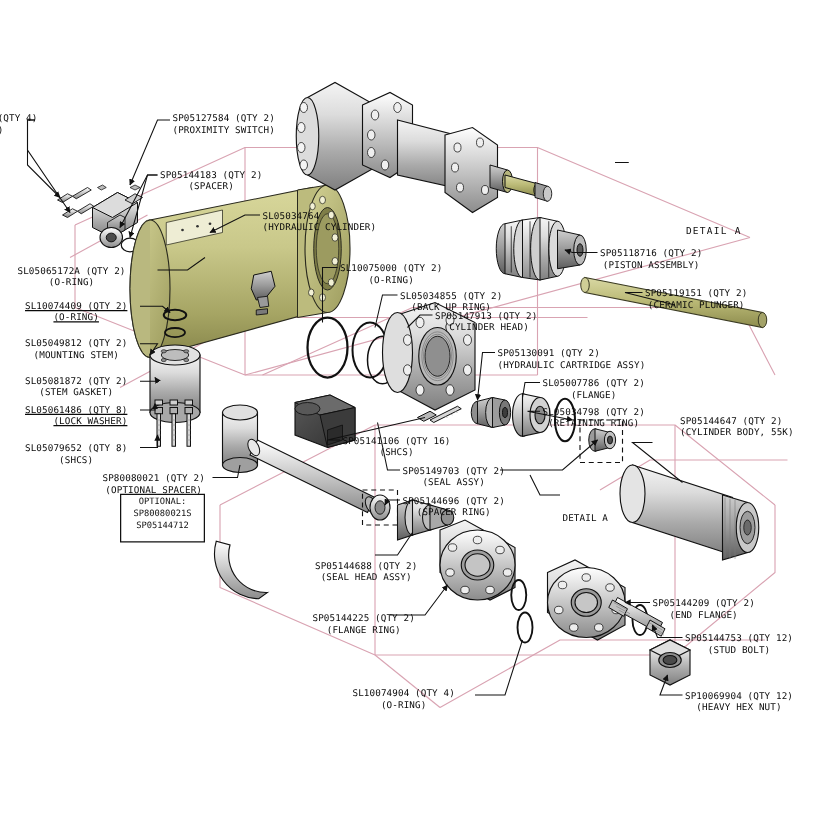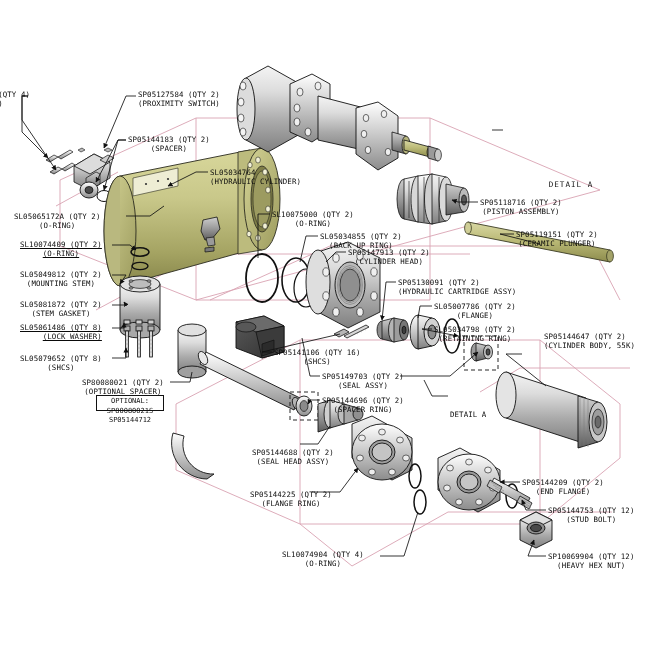--- a/index.html
+++ b/index.html
@@ -58,21 +58,21 @@
     position:absolute;left:503px;top:180px;width:136px;
     text-align:center;font-size:7.6px;letter-spacing:1px;
     font-family:"DejaVu Sans Mono","Liberation Mono",monospace;
     color:#111;
   }
 
   
   #optional-box{
     position:absolute;
     left:96px;top:395px;
-    width:68px;height:16px;
+    width:68px;height:39px;
     border:1.2px solid #111;
     background:#fff;
     box-sizing:border-box;
     text-align:center;
     font-size:7px;line-height:9.6px;
     font-family:"DejaVu Sans Mono","Liberation Mono",monospace;
     color:#111;
     padding-top:1px;
   }
   #optional-box span{display:block;white-space:pre;}

